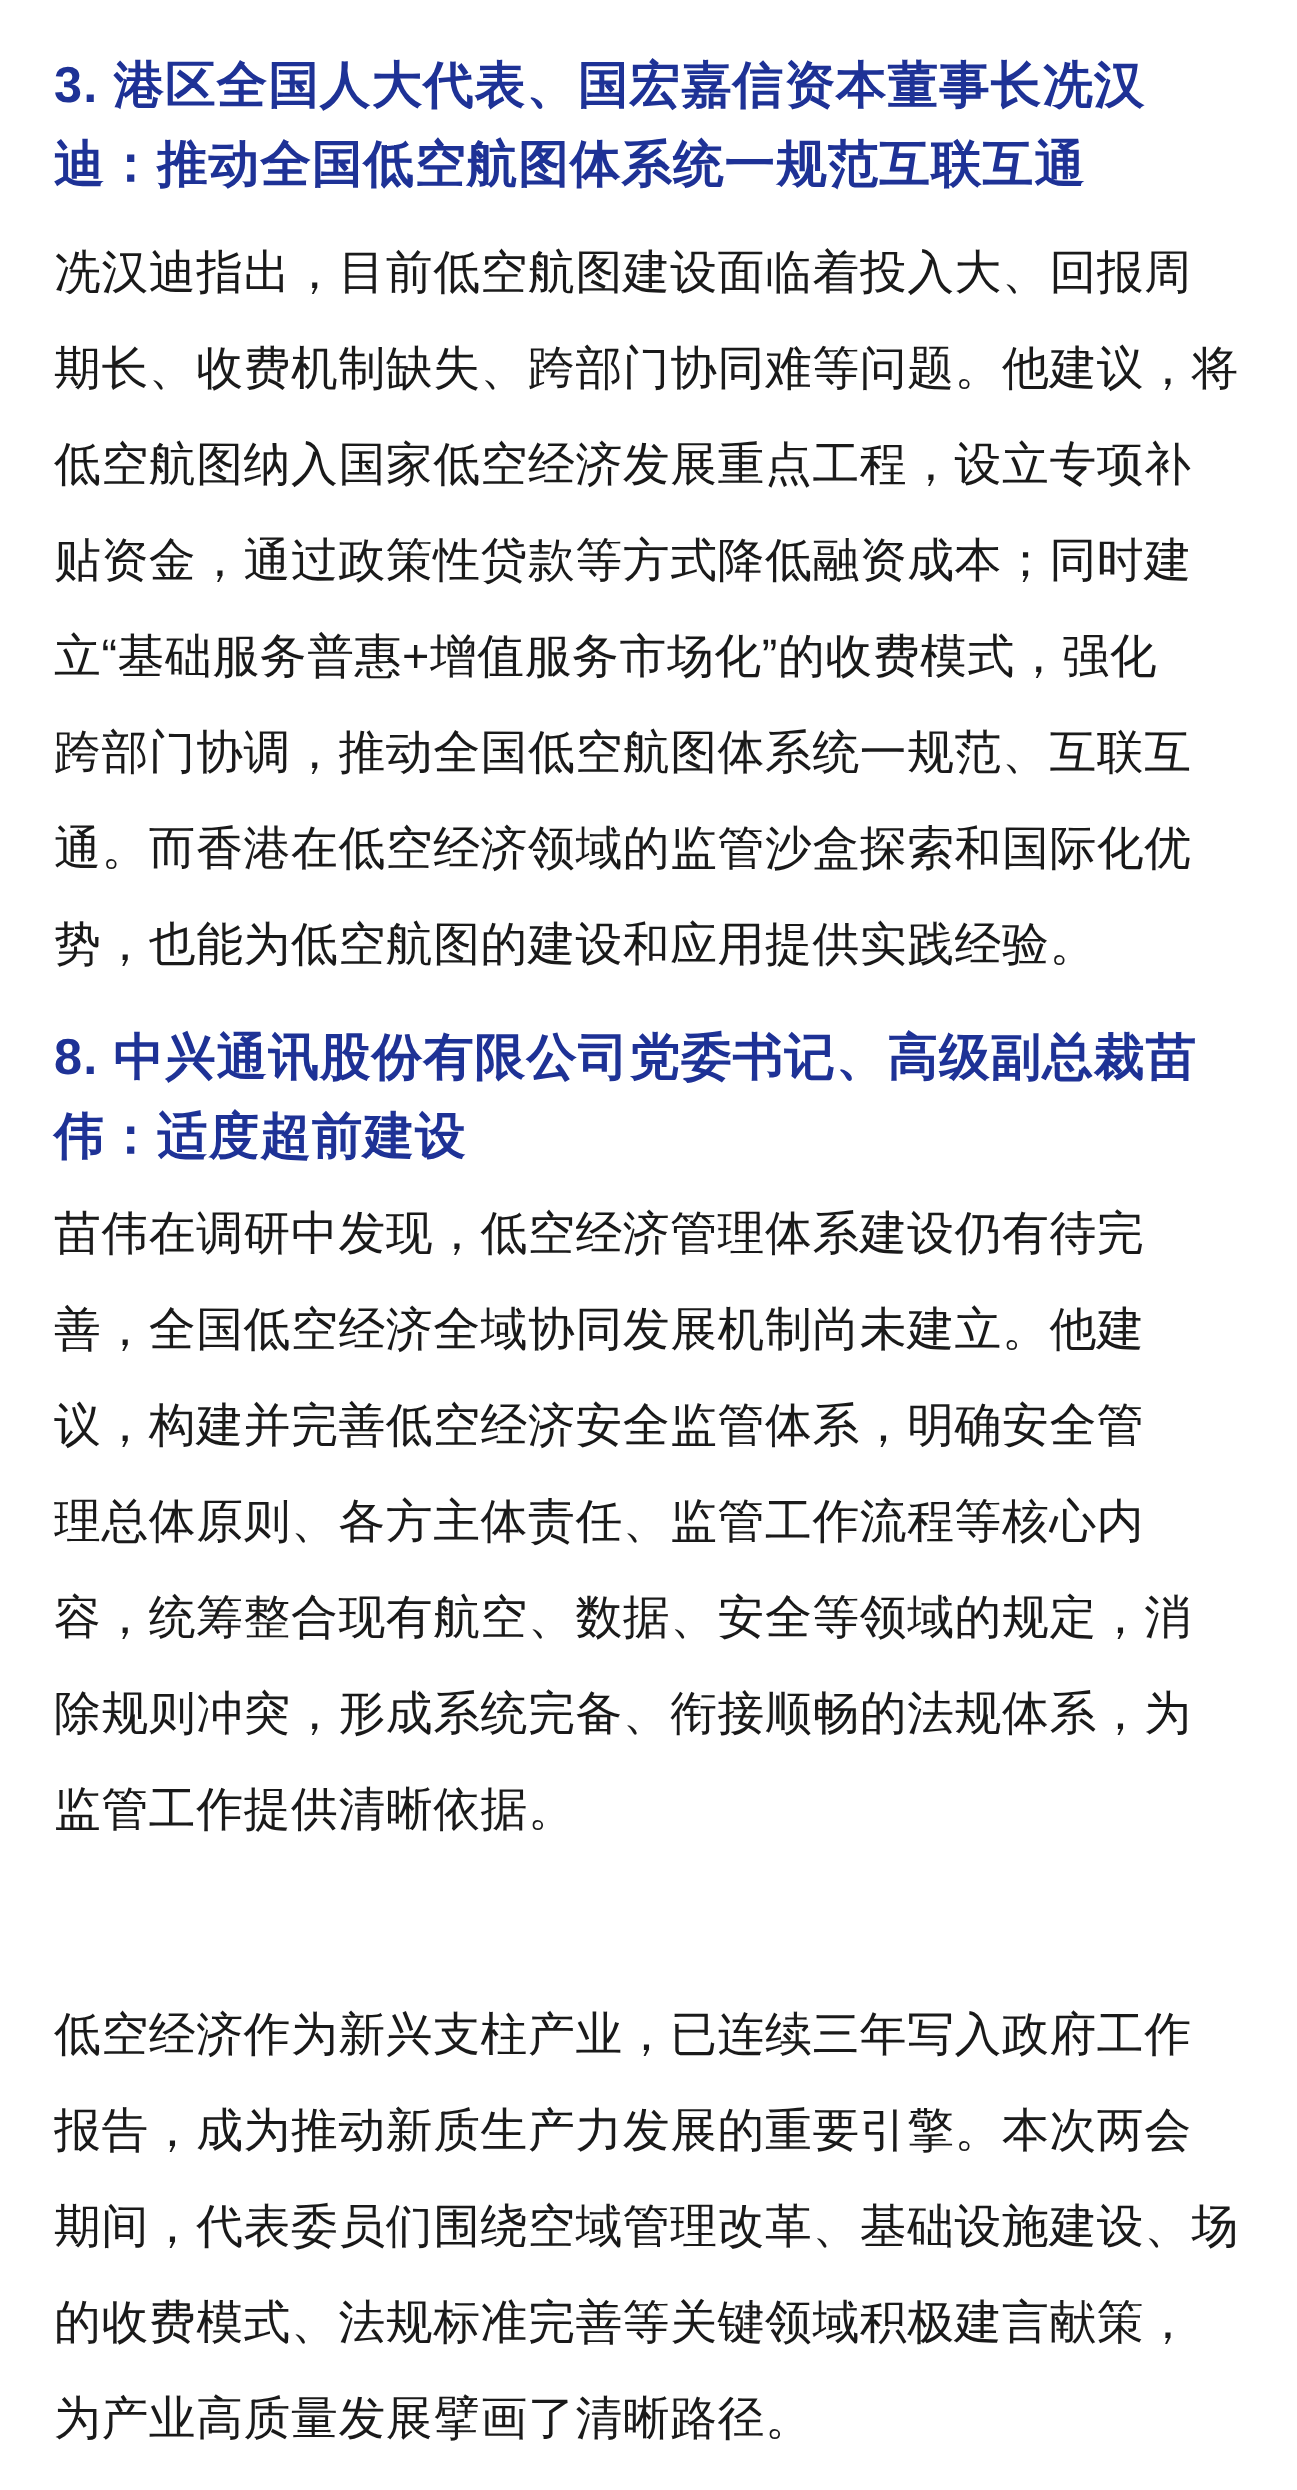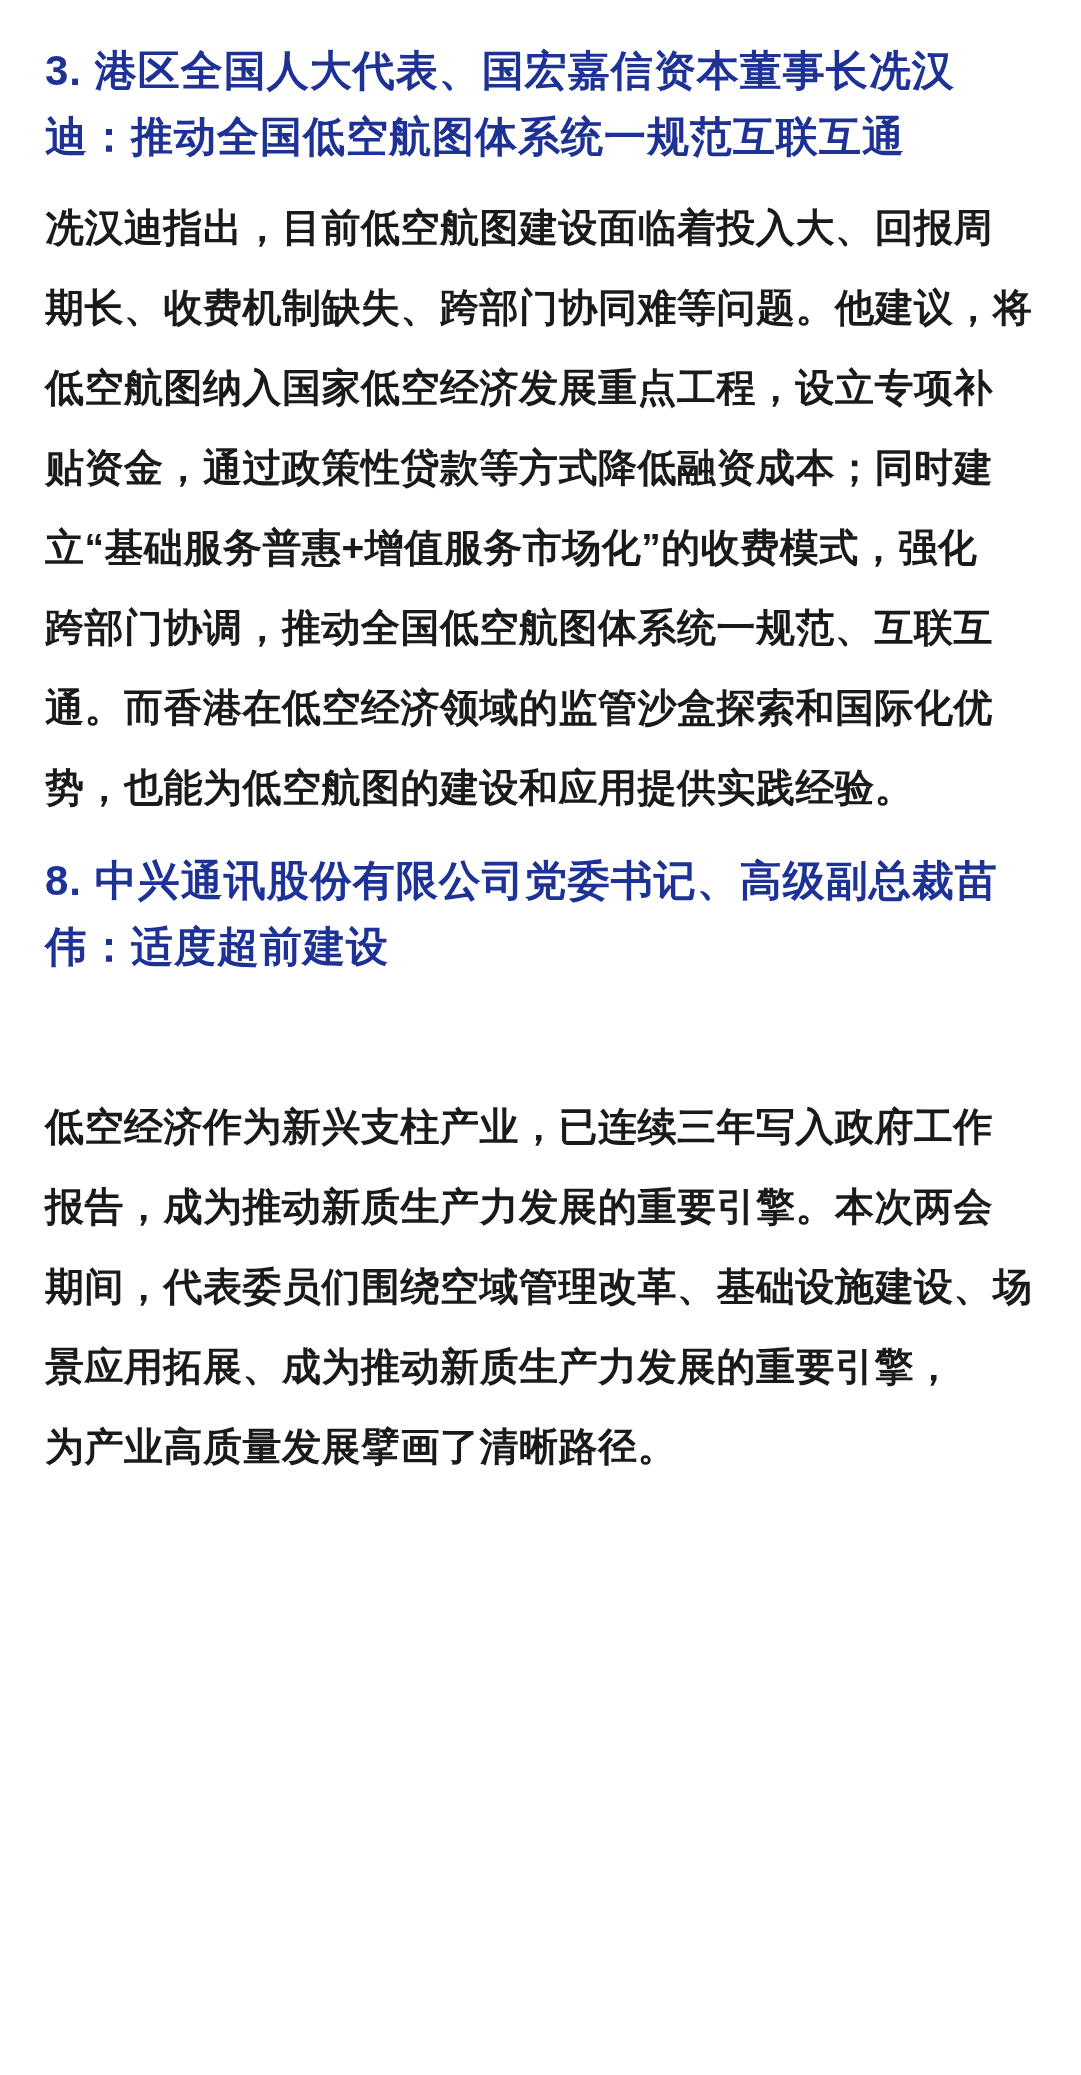--- a/index.html
+++ b/index.html
@@ -24,21 +24,21 @@
     font-weight: 700;
     color: #1e3296;
     letter-spacing: 1px;
     white-space: pre-line;
     text-align: left;
   }
   .body-text {
     margin: 0;
     font-size: 39px;
     line-height: 80px;
-    font-weight: 700;
+    font-weight: 400;
     color: #1a1a1a;
     letter-spacing: 0.5px;
     white-space: pre-line;
     text-align: left;
   }
   .section-3-body   { margin-top: 18px; }
   .section-4-head   { margin-top: 20px; }
   .section-4-body   { margin-top: 9px;  }
   .closing-body     { margin-top: 107px; }
 </style>
@@ -56,21 +56,28 @@
 贴资金，通过政策性贷款等方式降低融资成本；同时建
 立“基础服务普惠+增值服务市场化”的收费模式，强化
 跨部门协调，推动全国低空航图体系统一规范、互联互
 通。而香港在低空经济领域的监管沙盒探索和国际化优
 势，也能为低空航图的建设和应用提供实践经验。</p>
   </section>
 
   <section>
     <h2 class="section-heading section-4-head">8. 中兴通讯股份有限公司党委书记、高级副总裁苗
 伟：适度超前建设</h2>
+    <p class="body-text section-4-body">苗伟在调研中发现，低空经济管理体系建设仍有待完
+善，全国低空经济全域协同发展机制尚未建立。他建
+议，构建并完善低空经济安全监管体系，明确安全管
+理总体原则、各方主体责任、监管工作流程等核心内
+容，统筹整合现有航空、数据、安全等领域的规定，消
+除规则冲突，形成系统完备、衔接顺畅的法规体系，为
+监管工作提供清晰依据。</p>
   </section>
 
   <p class="body-text closing-body">低空经济作为新兴支柱产业，已连续三年写入政府工作
 报告，成为推动新质生产力发展的重要引擎。本次两会
 期间，代表委员们围绕空域管理改革、基础设施建设、场
-景应用拓展、成为推动新质生产力发展的重要引擎，
+的收费模式、法规标准完善等关键领域积极建言献策，
 为产业高质量发展擘画了清晰路径。</p>
 
 </div>
 
 </body></html>

